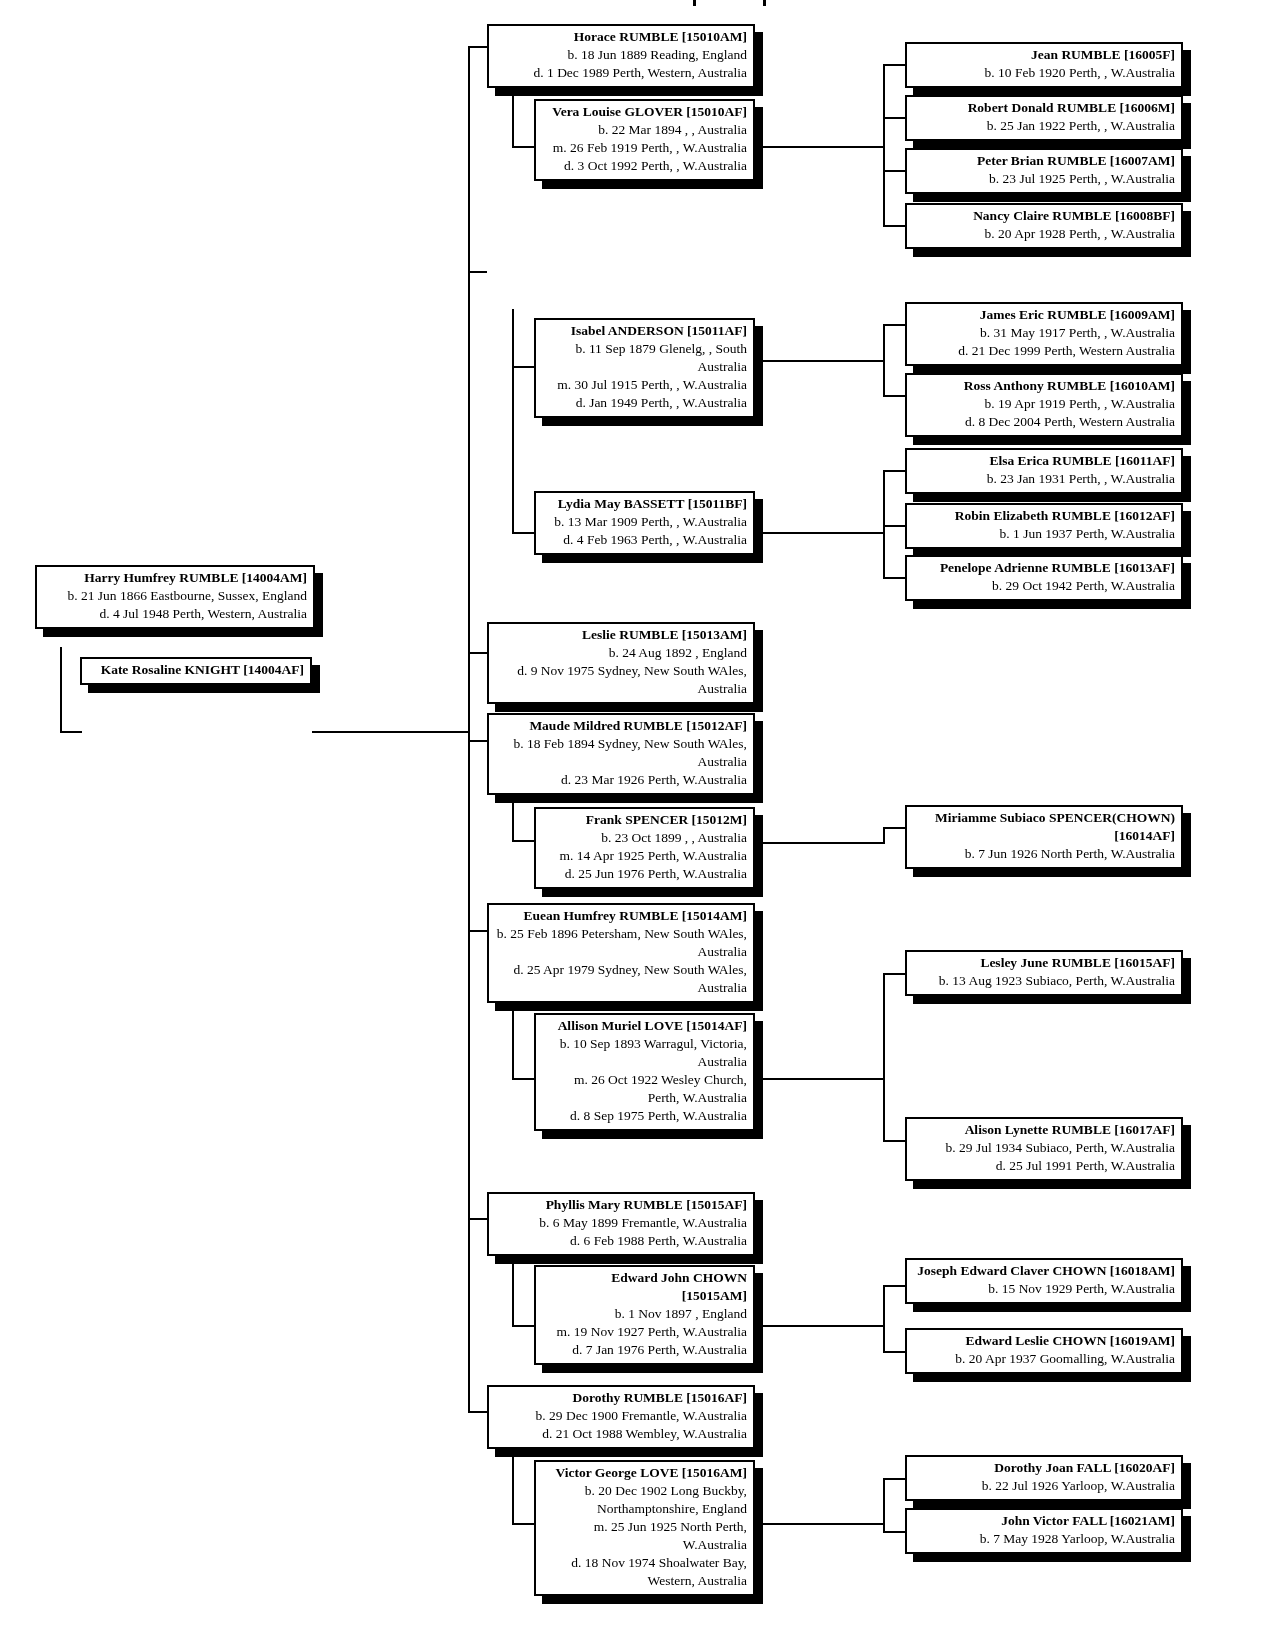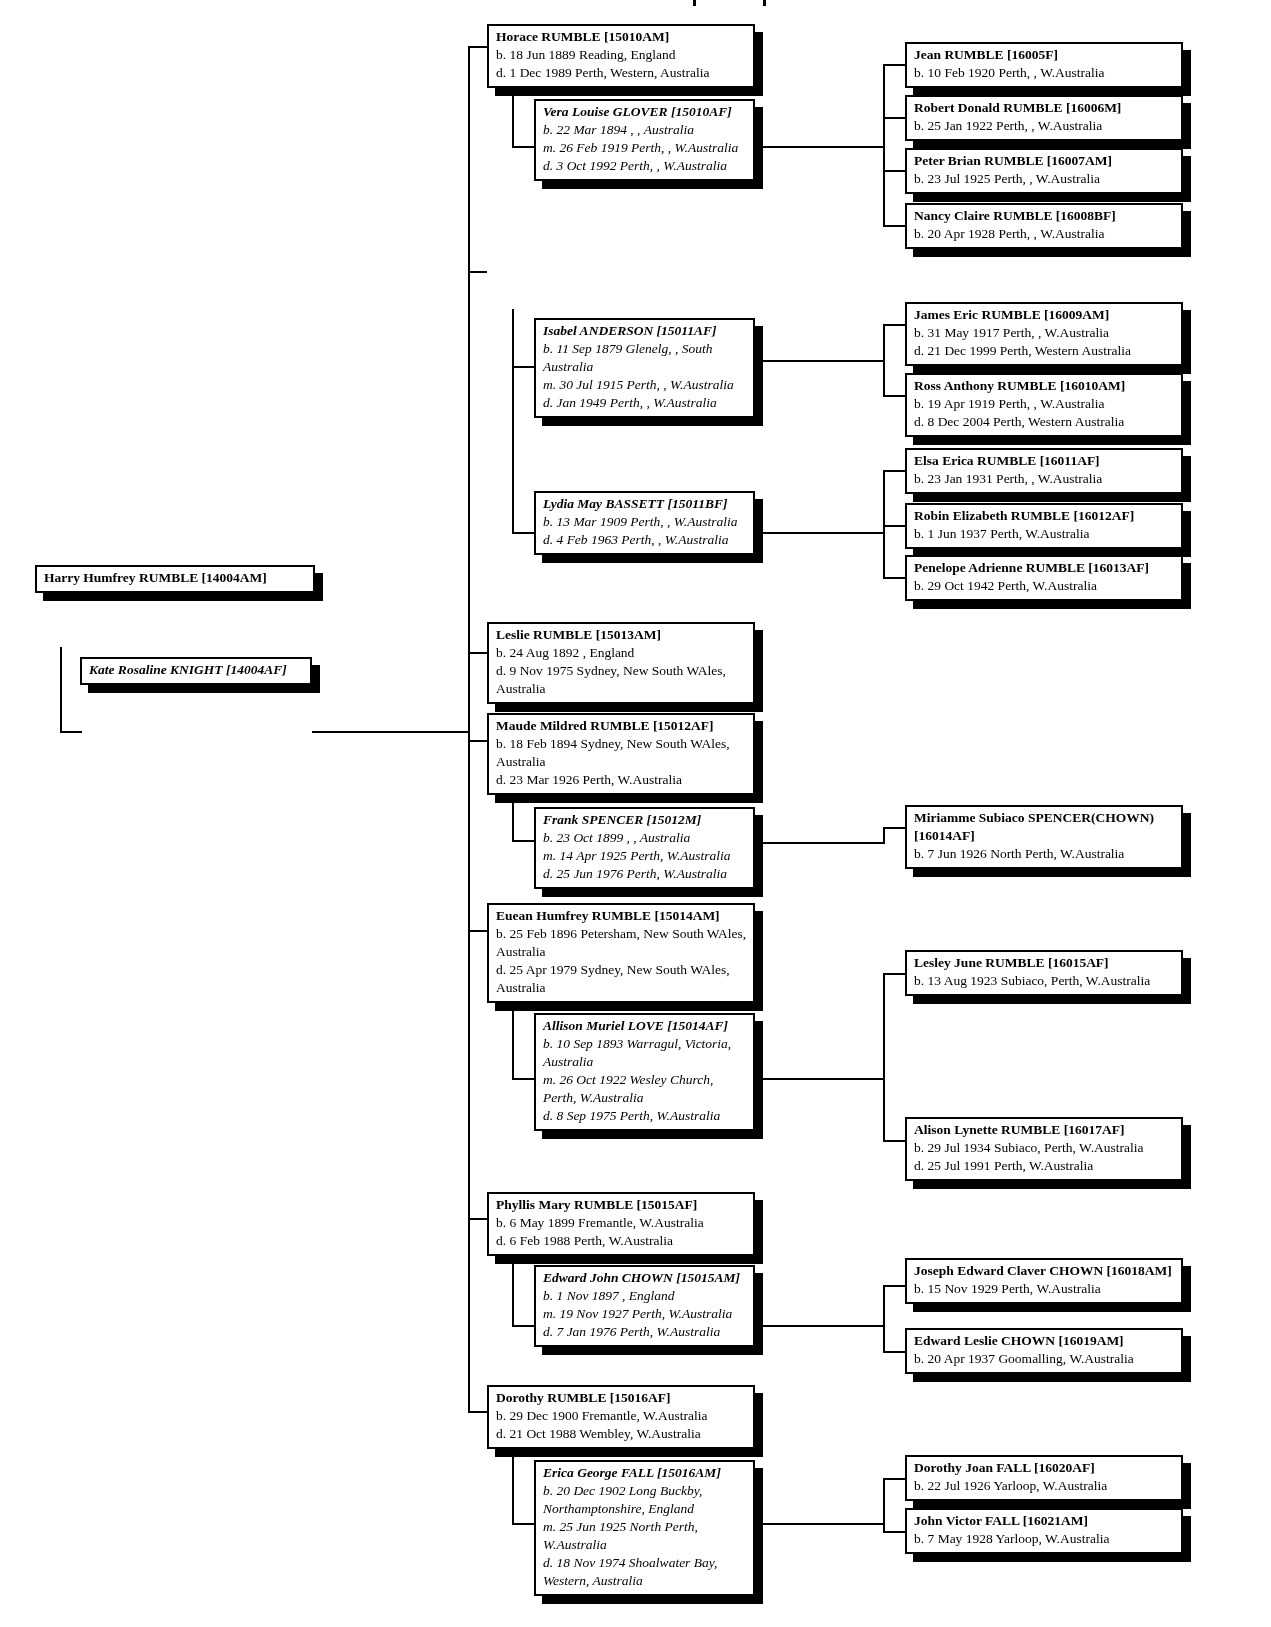--- a/index.html
+++ b/index.html
@@ -16,24 +16,25 @@
   }
   
   .box {
     position:absolute; box-sizing:border-box;
     left:calc(var(--x)*1px); top:calc(var(--y)*1px); width:calc(var(--w)*1px);
     background:#fff; border:2px solid #000;
     box-shadow:8px 8px 0 0 #000;
     padding:2px 6px 4px 7px;
     font-size:13.5px; line-height:18px; color:#000;
     z-index:2;
+    text-align:right;
   }
   .box .nm { font-weight:bold; }
   .box .dt { white-space:pre-line; }
-  .box.sp  { font-style:italic; }
+  .box.sp  { }
   .frag { position:absolute; top:0; width:3px; height:6px; background:#000; z-index:3; }
 </style>
 </head>
 <body>
 
 <div id="canvas">
 
   <div class="frag" style="left:693px"></div>
   <div class="frag" style="left:763px"></div>
 
@@ -92,20 +93,22 @@
   <div class="ln" style="--x:883;--y:827;--w:22"></div>
   <div class="ln" style="--x:883;--y:973;--w:22"></div>
   <div class="ln" style="--x:883;--y:1140;--w:22"></div>
   <div class="ln" style="--x:883;--y:1285;--w:22"></div>
   <div class="ln" style="--x:883;--y:1351;--w:22"></div>
   <div class="ln" style="--x:883;--y:1478;--w:22"></div>
   <div class="ln" style="--x:883;--y:1531;--w:22"></div>
 
   <div class="box" style="--x:35;--y:565;--w:280">
     <div class="nm">Harry Humfrey RUMBLE [14004AM]</div>
+    <div class="dt">b. 21 Jun 1866 Eastbourne, Sussex, England
+d. 4 Jul 1948 Perth, Western, Australia</div>
   </div>
   <div class="box sp" style="--x:80;--y:657;--w:232">
     <div class="nm">Kate Rosaline KNIGHT [14004AF]</div>
   </div>
 
   <div class="box" style="--x:487;--y:24;--w:268">
     <div class="nm">Horace RUMBLE [15010AM]</div>
     <div class="dt">b. 18 Jun 1889 Reading, England
 d. 1 Dec 1989 Perth, Western, Australia</div>
   </div>
@@ -163,21 +166,21 @@
     <div class="dt">b. 1 Nov 1897 , England
 m. 19 Nov 1927 Perth, W.Australia
 d. 7 Jan 1976 Perth, W.Australia</div>
   </div>
   <div class="box" style="--x:487;--y:1385;--w:268">
     <div class="nm">Dorothy RUMBLE [15016AF]</div>
     <div class="dt">b. 29 Dec 1900 Fremantle, W.Australia
 d. 21 Oct 1988 Wembley, W.Australia</div>
   </div>
   <div class="box sp" style="--x:534;--y:1460;--w:221">
-    <div class="nm">Erica George FALL [15016AM]</div>
+    <div class="nm">Victor George LOVE [15016AM]</div>
     <div class="dt">b. 20 Dec 1902 Long Buckby, Northamptonshire, England
 m. 25 Jun 1925 North Perth, W.Australia
 d. 18 Nov 1974 Shoalwater Bay, Western, Australia</div>
   </div>
 
   <div class="box" style="--x:905;--y:42;--w:278">
     <div class="nm">Jean RUMBLE [16005F]</div>
     <div class="dt">b. 10 Feb 1920 Perth, , W.Australia</div>
   </div>
   <div class="box" style="--x:905;--y:95;--w:278">

